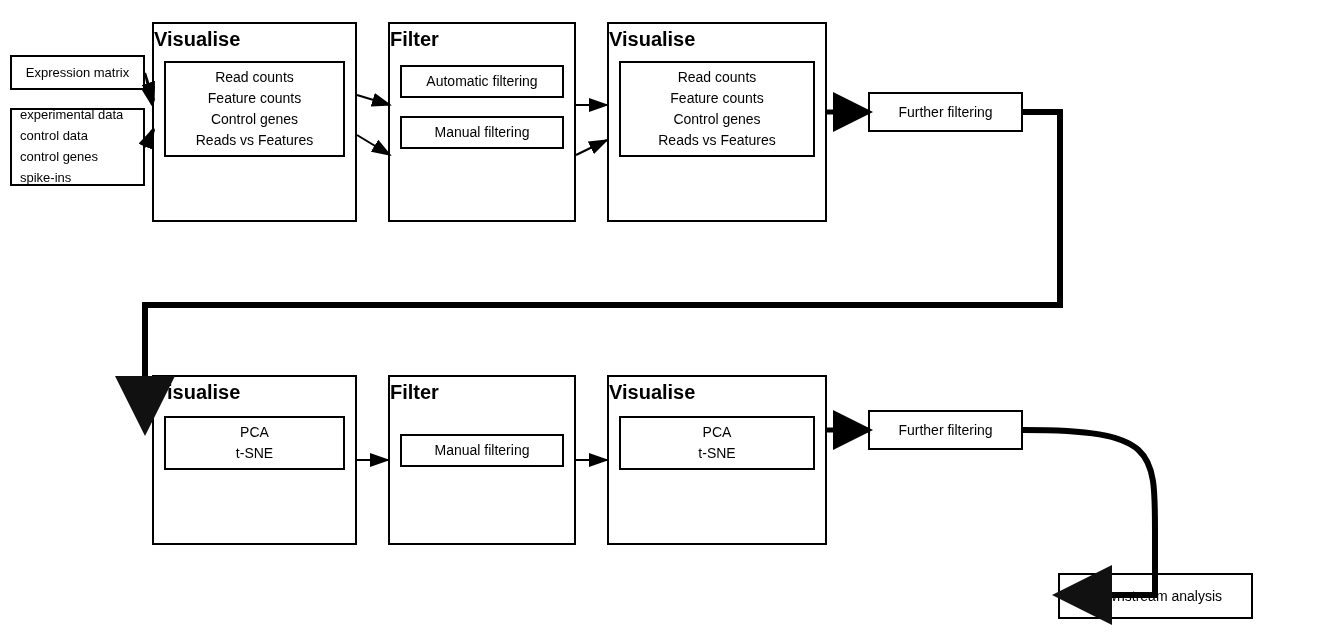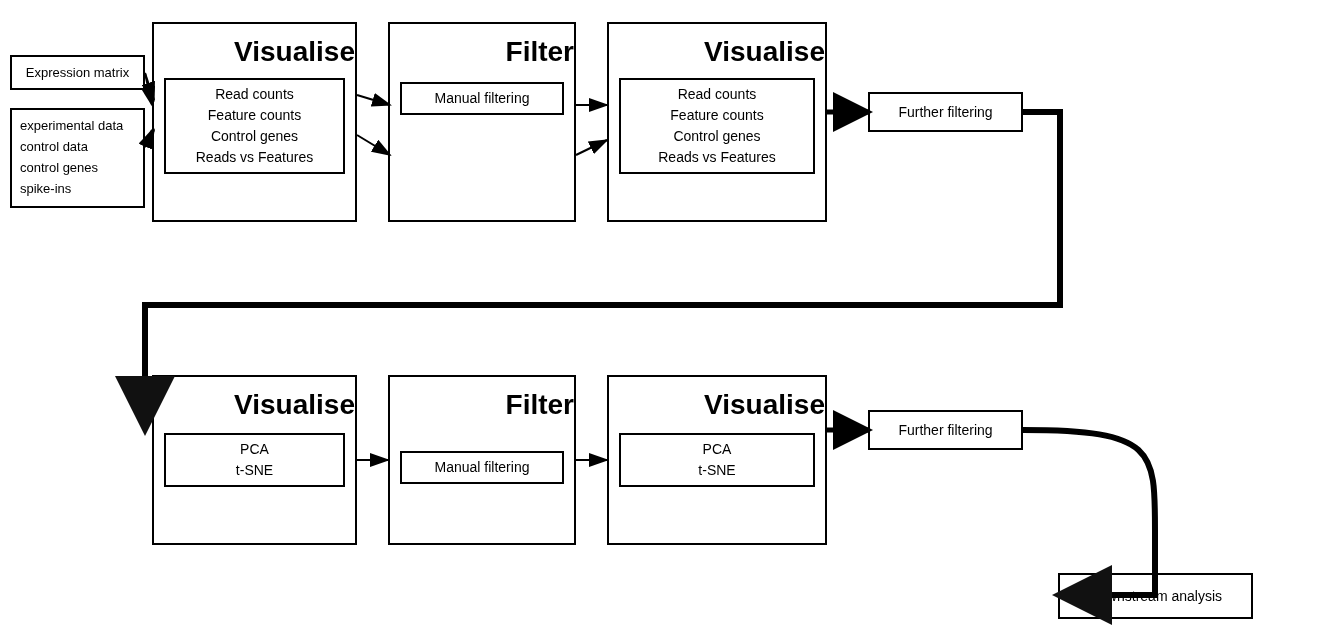--- a/index.html
+++ b/index.html
@@ -15,24 +15,24 @@
       position: relative;
       width: 1337px;
       height: 642px;
     }
     .section-box {
       position: absolute;
       border: 2px solid #000;
       background: #fff;
     }
     .section-title {
-      font-size: 28px;
+      font-size: 20px;
       font-weight: bold;
-      text-align: right;
-      padding: 12px 0 2px 0;
+      text-align: left;
+      padding: 4px 0 2px 0;
     }
     .inner-box {
       border: 2px solid #000;
       background: #fff;
       padding: 4px 12px;
       text-align: center;
       font-size: 14px;
       line-height: 1.5;
     }
     .small-box {
@@ -54,21 +54,21 @@
   </style>
 </head>
 <body>
 
 <div class="diagram">
 
   <div class="small-box" style="left:10px; top:55px; width:135px; height:35px; display:flex; align-items:center; justify-content:center;text-align:center;">
     <span>Expression matrix</span>
   </div>
 
-  <div class="small-box" style="left:10px; top:108px; width:135px; height:100px; display:flex; flex-direction:column; justify-content:center; align-items:flex-start; padding:4px 8px; font-size:13px; line-height:1.6;">
+  <div class="small-box" style="left:10px; top:108px; width:135px; height:78px; display:flex; flex-direction:column; justify-content:center; align-items:flex-start; padding:4px 8px; font-size:13px; line-height:1.6;">
     <span>experimental data</span>
     <span>control data</span>
     <span>control genes</span>
     <span>spike-ins</span>
   </div>
 
   <div class="section-box" style="left:152px; top:22px; width:205px; height:200px;">
     <div class="section-title">Visualise</div>
     <div style="margin:8px 10px 0 10px;">
       <div class="inner-box">
@@ -76,20 +76,23 @@
         <div>Feature counts</div>
         <div>Control genes</div>
         <div>Reads vs Features</div>
       </div>
     </div>
   </div>
 
   <div class="section-box" style="left:388px; top:22px; width:188px; height:200px;">
     <div class="section-title">Filter</div>
     <div style="margin:12px 10px 0 10px;">
+      <div class="inner-box" style="margin-bottom:18px;">
+        <span>Automatic filtering</span>
+      </div>
       <div class="inner-box">
         <span>Manual filtering</span>
       </div>
     </div>
   </div>
 
   <div class="section-box" style="left:607px; top:22px; width:220px; height:200px;">
     <div class="section-title">Visualise</div>
     <div style="margin:8px 10px 0 10px;">
       <div class="inner-box">

